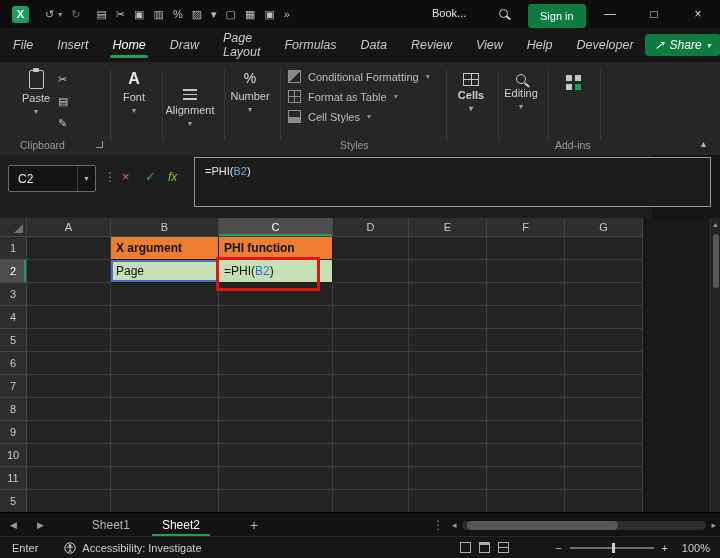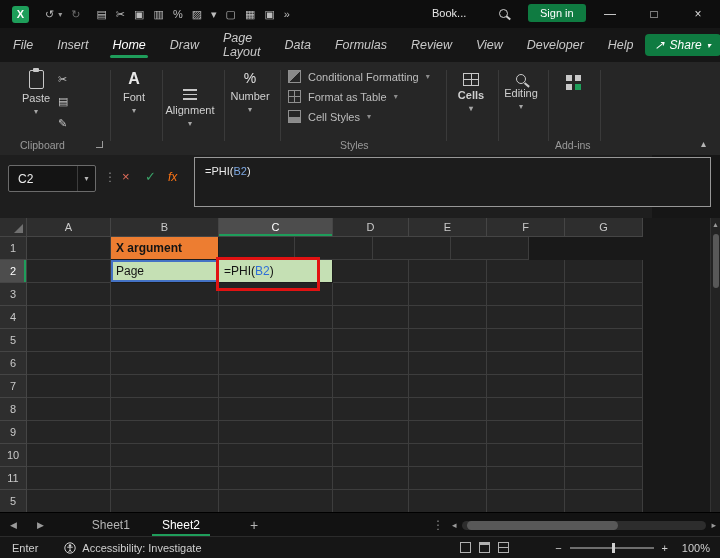--- a/index.html
+++ b/index.html
@@ -13,21 +13,21 @@
   
   .titlebar { position:absolute; top:0; left:0; width:720px; height:28px; background:#0e0e0e; display:flex; align-items:center; }
   .tb-logo { width:17px; height:17px; margin-left:12px; background:#1e9e5a; border-radius:3px; color:#fff; font-size:11px; font-weight:bold; display:flex; align-items:center; justify-content:center; }
   .tb-grp { display:flex; align-items:center; gap:9px; margin-left:16px; color:#c9c9c9; font-size:12px; }
   .tb-grp .ico { font-size:11px; color:#bdbdbd; }
   .tb-grp .dim { color:#6f6f6f; }
   .tiny-dd { font-size:8px; color:#9a9a9a; margin-left:-5px; }
   .tb-title { position:absolute; left:432px; top:7px; font-size:11px; color:#e6e6e6; }
   .tb-search { position:absolute; left:499px; top:9px; width:9px; height:9px; border:1.5px solid #cfcfcf; border-radius:50%; }
   .tb-search::after { content:""; position:absolute; width:5px; height:1.5px; background:#cfcfcf; right:-4px; bottom:-1px; transform:rotate(40deg); }
-  .tb-signin { position:absolute; left:528px; top:4px; height:18px; padding:0 12px; background:#0f7b41; border-radius:3px; color:#fff; font-size:11px; display:flex; align-items:center; }
+  .tb-signin { position:absolute; left:528px; top:4px; height:24px; padding:0 12px; background:#0f7b41; border-radius:3px; color:#fff; font-size:11px; display:flex; align-items:center; }
   .tb-win { position:absolute; right:0; top:0; height:28px; display:flex; }
   .tb-win span { width:44px; height:28px; display:flex; align-items:center; justify-content:center; color:#dcdcdc; font-size:12px; }
   
   .menubar { position:absolute; top:28px; left:0; width:720px; height:34px; background:#161616; display:flex; align-items:stretch;font-style:italic; }
   .mi { padding:0 11px; display:flex; align-items:center; font-size:12.5px; color:#c9c9c9; position:relative; margin-left:2px; }
   .mi.active { color:#fff; }
   .mi.active::after { content:""; position:absolute; left:9px; right:9px; bottom:4px; height:3px; background:#1f9d5b; border-radius:2px; }
   .share-btn { margin-left:auto; margin-right:10px; align-self:center; height:22px; background:#0f7b41; border-radius:4px; color:#fff; display:flex; align-items:center; gap:5px; padding:0 10px; font-size:12px; }
   .share-btn .dd { font-size:8px; }
   
@@ -61,21 +61,21 @@
                linear-gradient(#1e9e5a,#1e9e5a) 9px 9px/6px 6px no-repeat; }
   .collapse { position:absolute; right:14px; bottom:6px; font-size:10px; color:#b5b5b5; }
   
   .fbar { position:absolute; top:155px; left:0; width:652px; height:63px; background:#1e1e1e; }
   .namebox { position:absolute; left:8px; top:10px; width:88px; height:27px; background:#141414; border:1px solid #6b6b6b; border-radius:2px; display:flex; align-items:center; }
   .namebox .val { flex:1; padding-left:9px; color:#ececec; font-size:12px; }
   .namebox .dd { width:18px; text-align:center; font-size:8px; color:#b5b5b5; border-left:1px solid #3d3d3d; line-height:25px; height:25px; }
   .fdots { position:absolute; left:104px; top:15px; color:#8a8a8a; font-size:12px; }
   .fx-cancel { position:absolute; left:122px; top:14px; color:#e06c5a; font-size:13px; }
   .fx-check { position:absolute; left:145px; top:14px; color:#3aa469; font-size:13px; }
-  .fx-label { position:absolute; left:168px; top:15px; font-style:italic; color:#f97316; font-size:12px; }
+  .fx-label { position:absolute; left:168px; top:15px; font-style:italic; color:#84cc16; font-size:12px; }
   .fbox { position:absolute; left:194px; top:2px; width:517px; height:50px; background:#1c1c1c; border:1px solid #979797; }
   .fbox .ftext { padding:7px 0 0 10px; font-size:11px; color:#eaeaea; }
   .fbox .fref { color:#7da7e0; }
   
   .grid { position:absolute; top:218px; left:0; width:710px; height:294px; background:#1a1a1a; }
   .gr { display:flex; height:23px; }
   .gr.hdr { height:19px; }
   .rhd, .hcell { background:#2e2e2e; border-right:1px solid #454545; border-bottom:1px solid #454545; color:#c9c9c9; font-size:11px; display:flex; align-items:center; justify-content:center; flex:none; }
   .rhd { width:27px; }
   .cell { background:#242424; border-right:1px solid #3d3d3d; border-bottom:1px solid #3d3d3d; font-size:12px; color:#dadada; display:flex; align-items:center; padding:0 5px; flex:none; overflow:hidden; white-space:nowrap; }
@@ -150,26 +150,26 @@
     <span>×</span>
   </div>
 </div>
 
 <div class="menubar">
   <span class="mi">File</span>
   <span class="mi">Insert</span>
   <span class="mi active">Home</span>
   <span class="mi">Draw</span>
   <span class="mi">Page Layout</span>
+  <span class="mi">Formulas</span>
   <span class="mi">Data</span>
-  <span class="mi">Formulas</span>
   <span class="mi">Review</span>
   <span class="mi">View</span>
+  <span class="mi">Help</span>
   <span class="mi">Developer</span>
-  <span class="mi">Help</span>
   <div class="share-btn">
     <span>↗</span>
     <span>Share</span>
     <span class="dd">▾</span>
   </div>
 </div>
 
 <div class="ribbon">
   <div class="rbtn" style="left:22px; top:8px;">
     <div class="clip-ico"></div>
@@ -278,20 +278,21 @@
     <div class="hcell ce">E</div>
     <div class="hcell cf-">F</div>
     <div class="hcell cg">G</div>
     <div class="cfill"></div>
   </div>
 
   <div class="gr">
     <div class="rhd">1</div>
     <div class="cell ca"></div>
     <div class="cell cb fill-orange">X argument</div>
+    <div class="cell cc fill-orange">PHI function</div>
     <div class="cell cd"></div>
     <div class="cell ce"></div>
     <div class="cell cf-"></div>
     <div class="cell cg"></div>
     <div class="cfill"></div>
   </div>
 
   <div class="gr">
     <div class="rhd sel-row">2</div>
     <div class="cell ca"></div>

